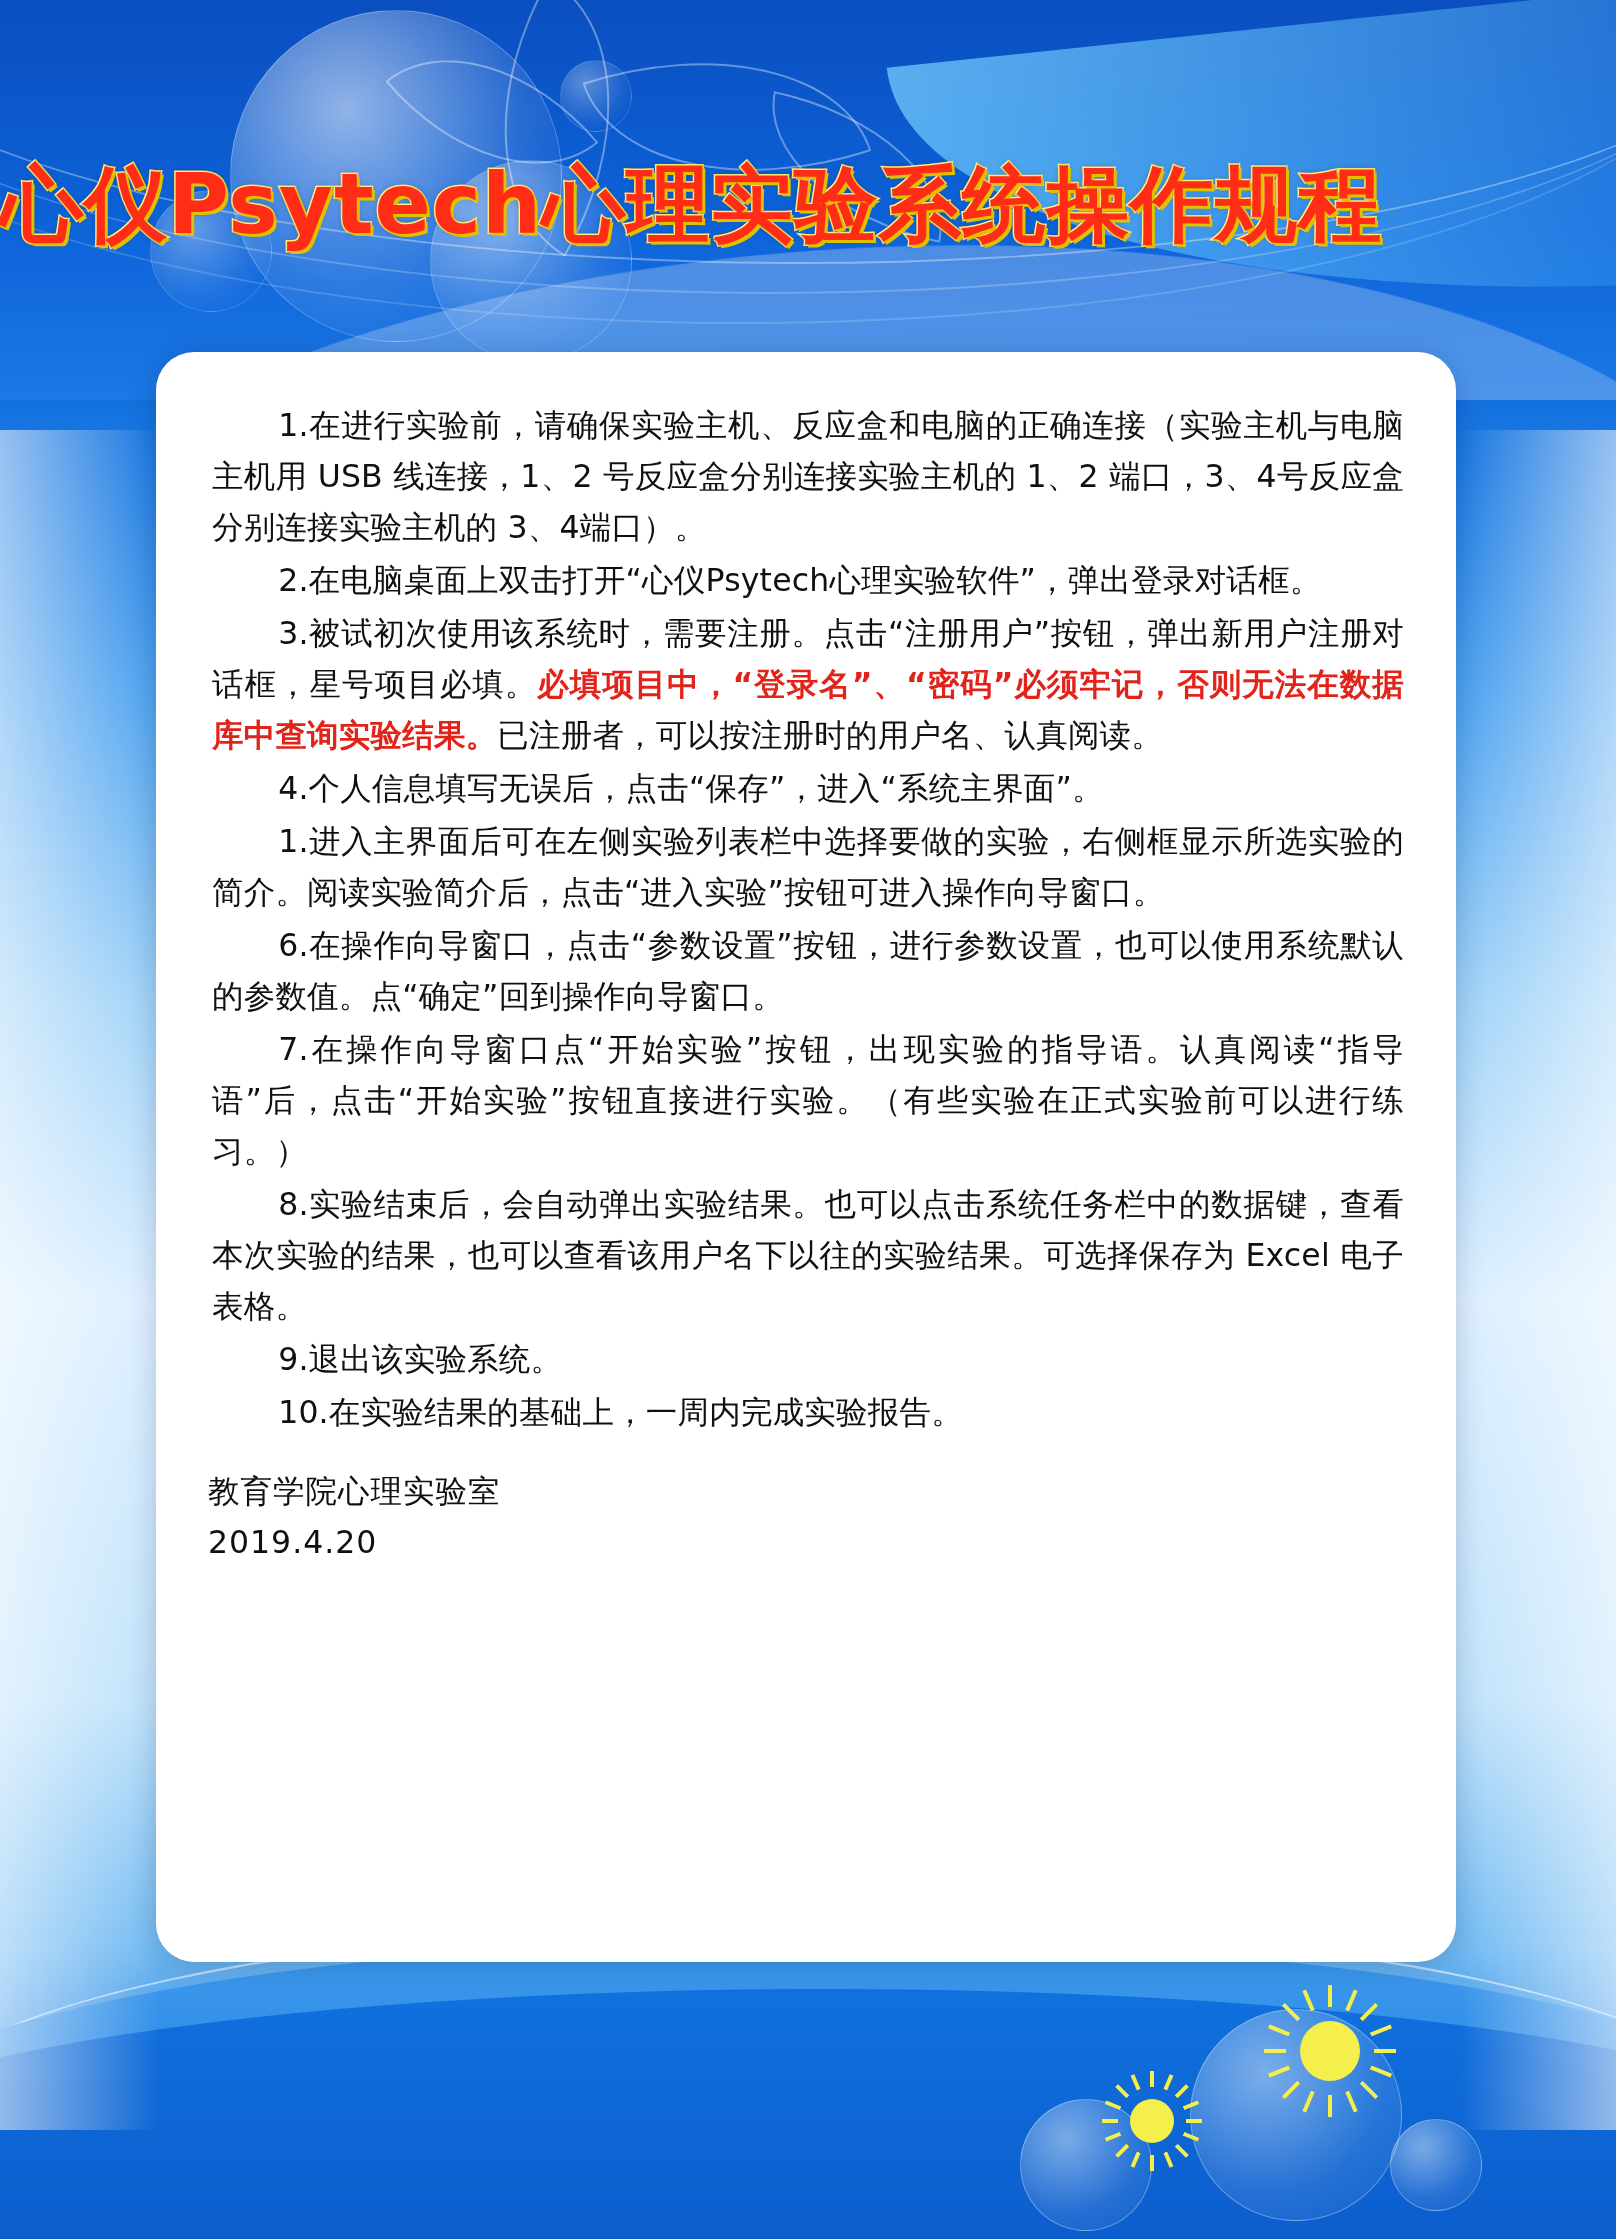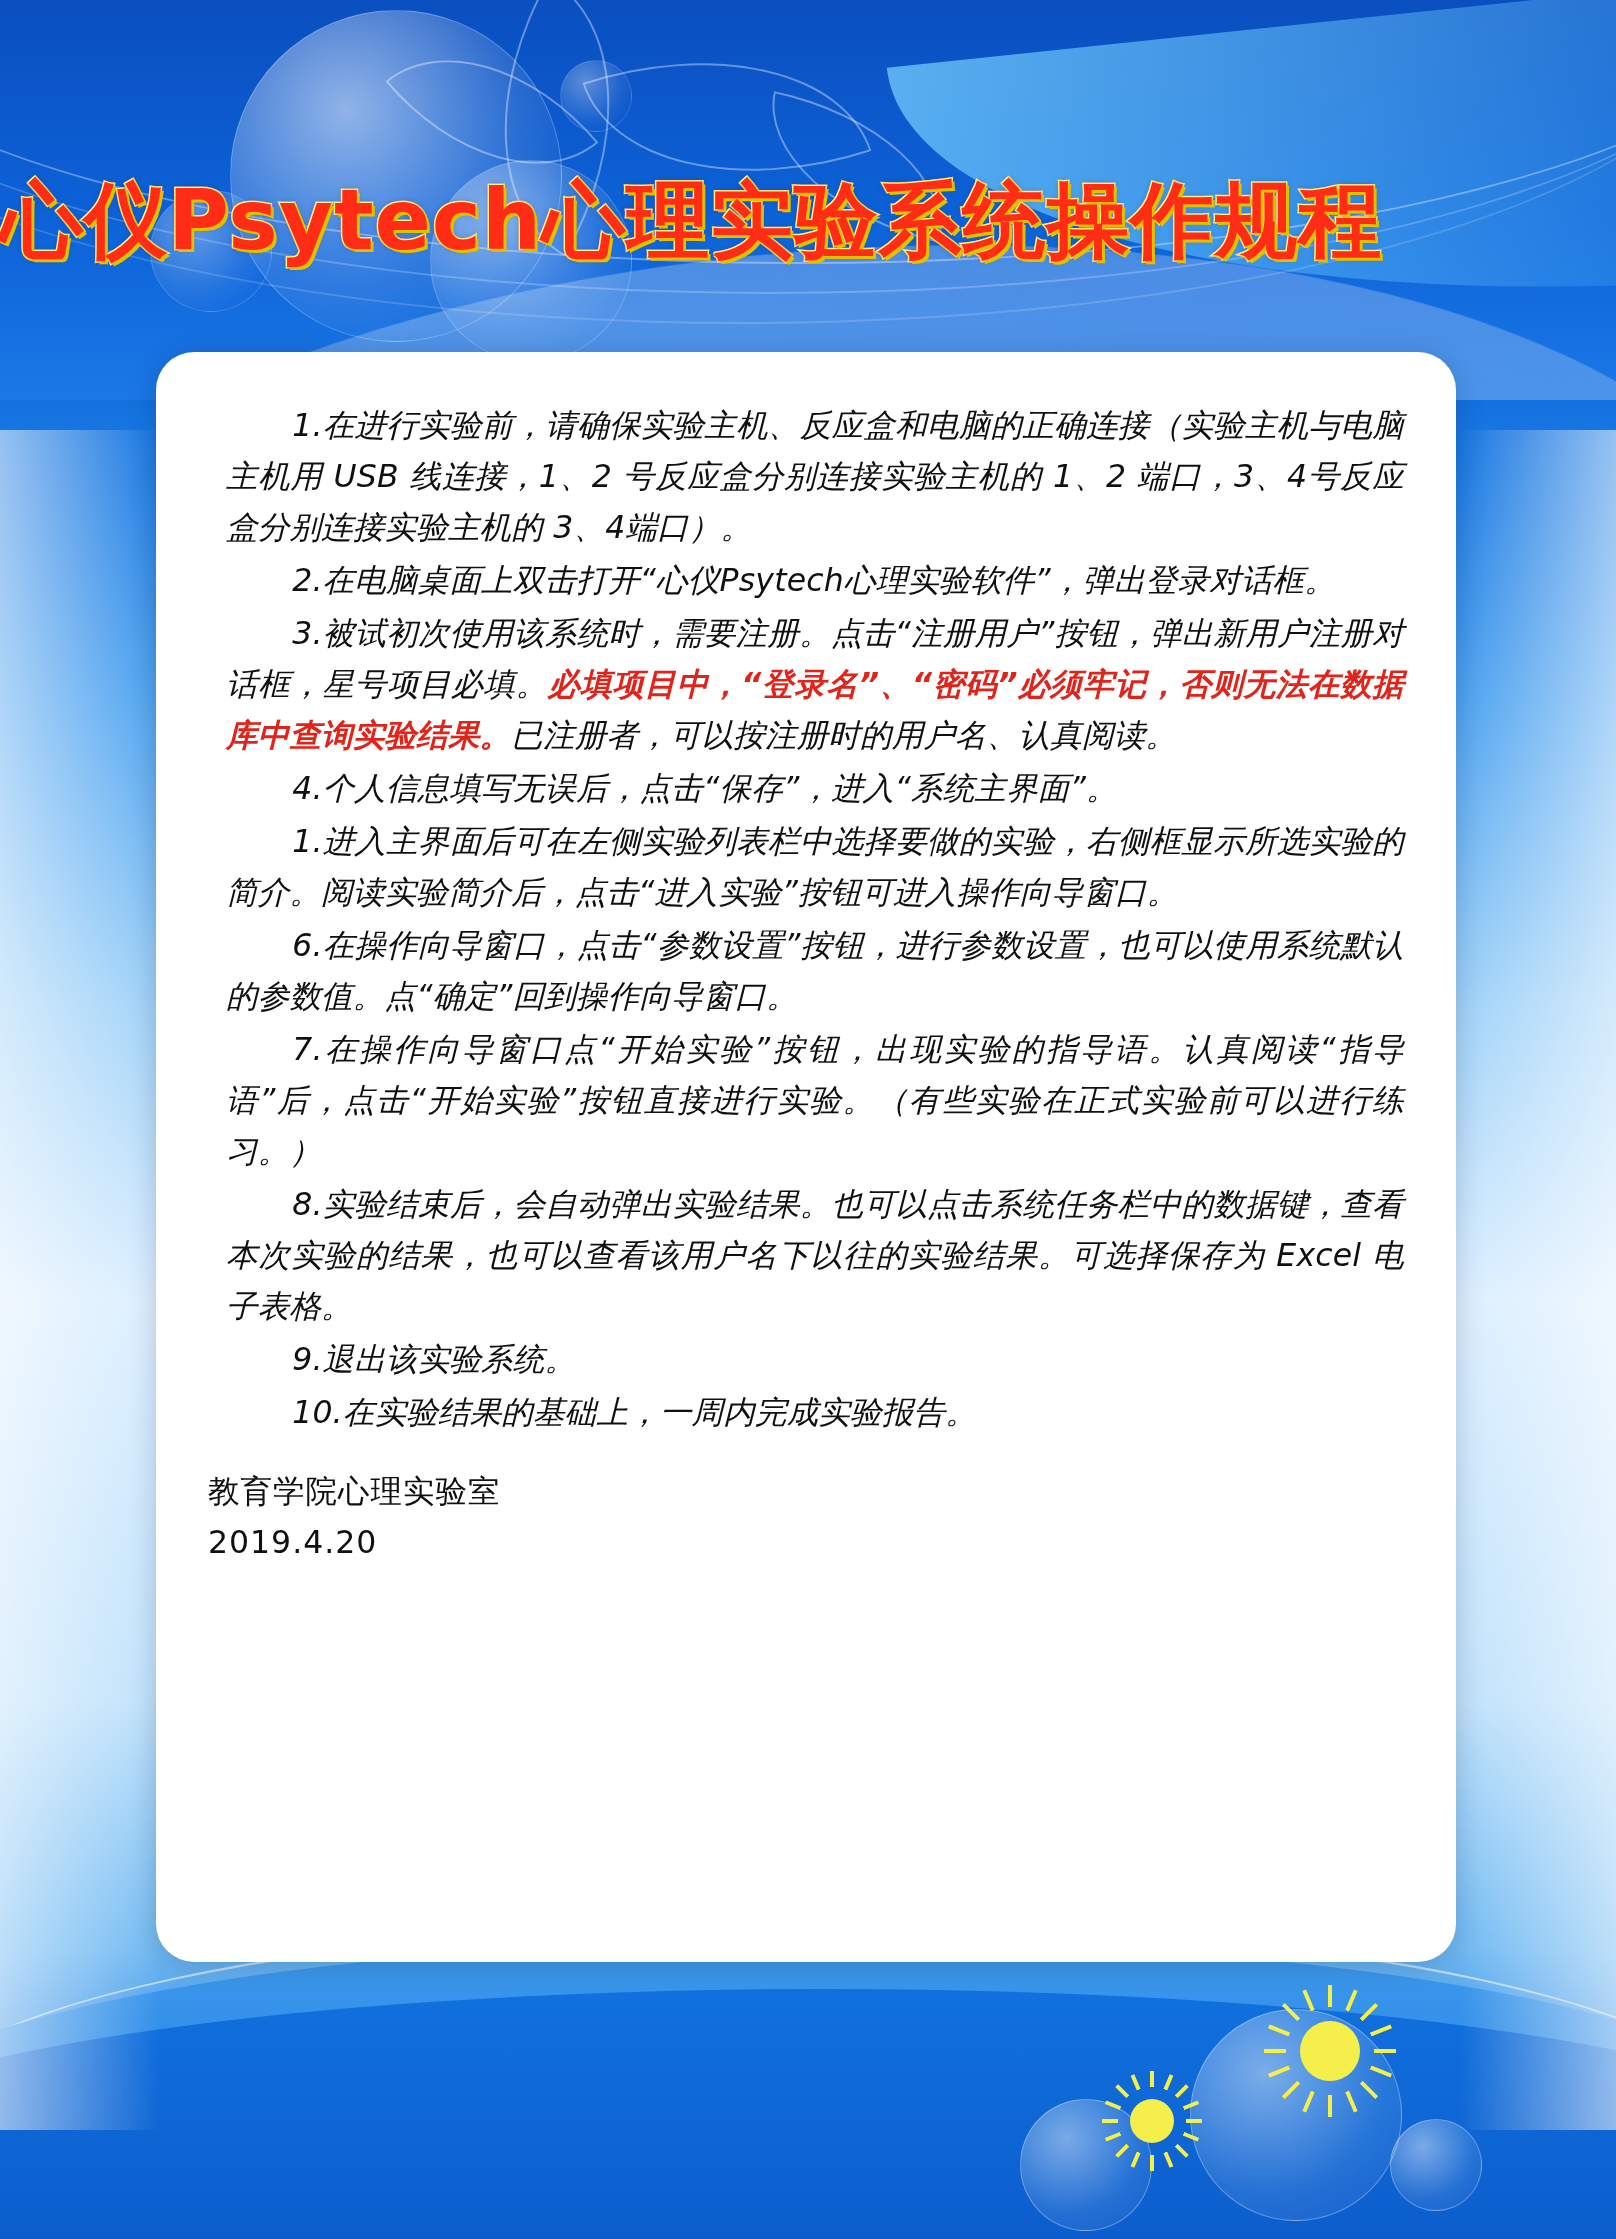--- a/index.html
+++ b/index.html
@@ -88,21 +88,21 @@
     width: 900px; height: 300px;
     background: linear-gradient(120deg, rgba(120,210,255,0.9), rgba(40,150,240,0.2));
     border-radius: 0 0 0 100%;
     transform: rotate(-6deg);
     opacity: 0.8;
   }
 
   
   .title-wrap {
     position: absolute;
-    left: 0; top: 166px;
+    left: 0; top: 150px;
     width: 1336px;
     text-align: center;
     z-index: 12;
   }
   .title {
     display: inline-block;
     font-family: "DejaVu Sans", "Liberation Sans", sans-serif;
     font-size: 83px;
     font-weight: bold;
     letter-spacing: 1px;
@@ -132,23 +132,22 @@
   }
   .body-text {
     font-family: "DejaVu Sans", "Liberation Sans", sans-serif;
     font-size: 31.5px;
     line-height: 1.62;
     color: #101010;
     text-align: justify;
     letter-spacing: 0.2px;
   }
   .para {
-    margin: 0 0 2px 18px;
+    margin: 0 0 2px 4px;
     text-indent: 2.1em;
-    font-style: italic;
   }
   .hl {
     color: #e2231a;
     font-weight: bold;
   }
   .sign {
     margin-top: 28px;
     text-align: left;
     font-family: "DejaVu Sans", "Liberation Sans", sans-serif;
     font-size: 31.5px;

